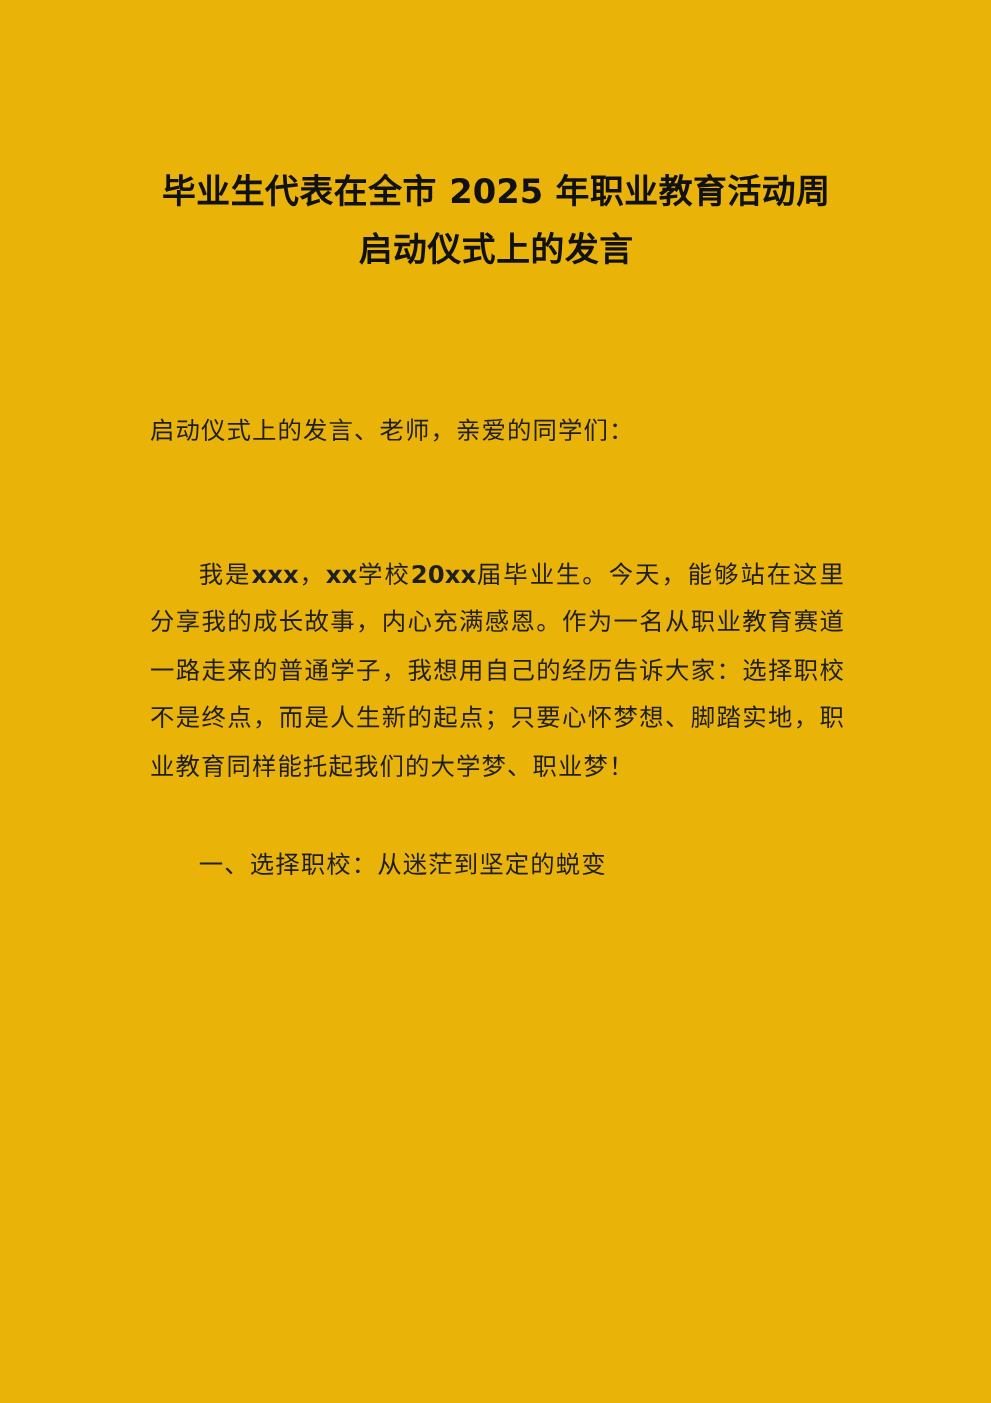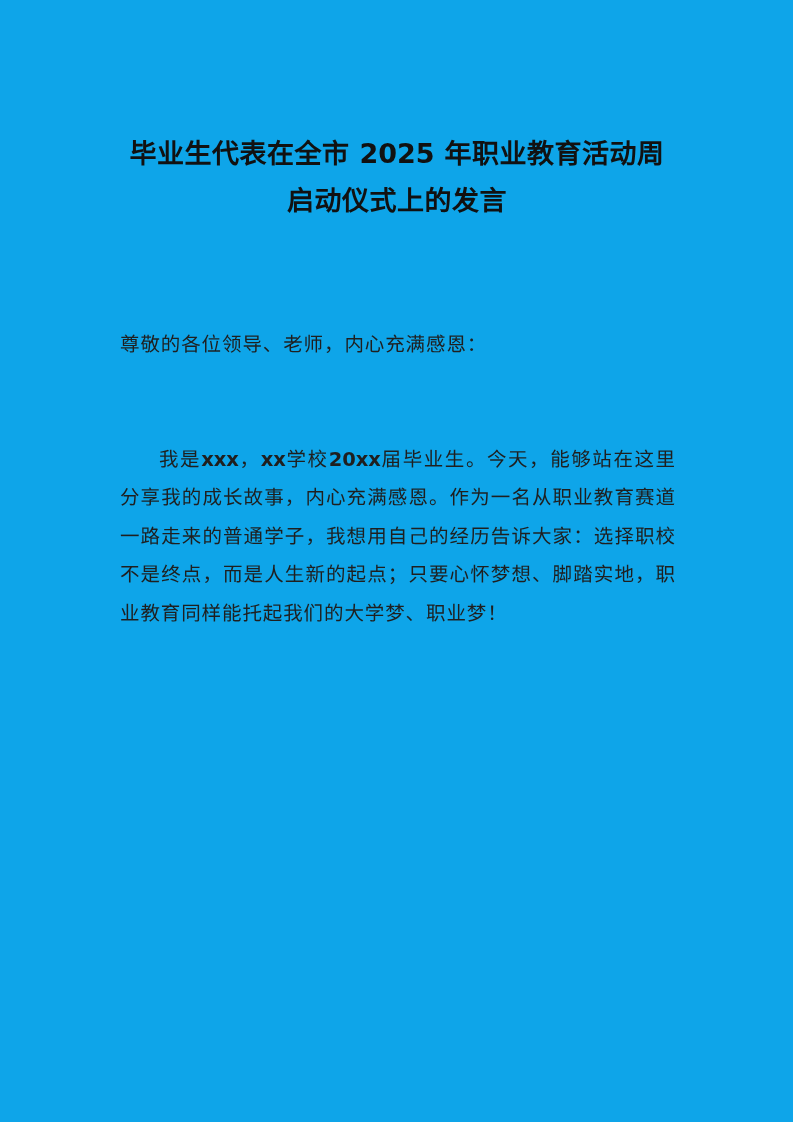--- a/index.html
+++ b/index.html
@@ -13,21 +13,21 @@
     font-family: "DejaVu Serif", "Liberation Serif", serif;
     color: #1a1a1a;
     -webkit-font-smoothing: antialiased;
   }
 
   .page {
     position: relative;
     width: 793px;
     height: 1122px;
     margin: 0 auto;
-    background: #0ea5e9;
+    background: #eab308;
     overflow: hidden;
     box-sizing: border-box;
   }
 
   
   .doc-title {
     position: absolute;
     left: 112px;
     top: 112px;
     width: 570px;
@@ -83,30 +83,31 @@
 </head>
 <body>
 
 <div class="page">
 
   <h1 class="doc-title">毕业生代表在全市 <span class="latin">2025</span> 年职业教育活动周
 启动仪式上的发言</h1>
 
   <div class="body-area">
 
-    <p class="para no-indent">尊敬的各位领导、老师，内心充满感恩：</p>
+    <p class="para no-indent">启动仪式上的发言、老师，亲爱的同学们：</p>
 
     <div class="gap-sm"></div>
 
 
     <div class="gap-sm"></div>
 
     <p class="para indent">我是<span class="latin">xxx</span>，<span class="latin">xx</span>学校<span class="latin">20xx</span>届毕业生。今天，能够站在这里分享我的成长故事，内心充满感恩。作为一名从职业教育赛道一路走来的普通学子，我想用自己的经历告诉大家：选择职校不是终点，而是人生新的起点；只要心怀梦想、脚踏实地，职业教育同样能托起我们的大学梦、职业梦！</p>
 
     <div class="gap-md"></div>
 
+    <p class="para indent">一、选择职校：从迷茫到坚定的蜕变</p>
 
     <div class="gap-md"></div>
 
 
   </div>
 
 </div>
 
 </body></html>

